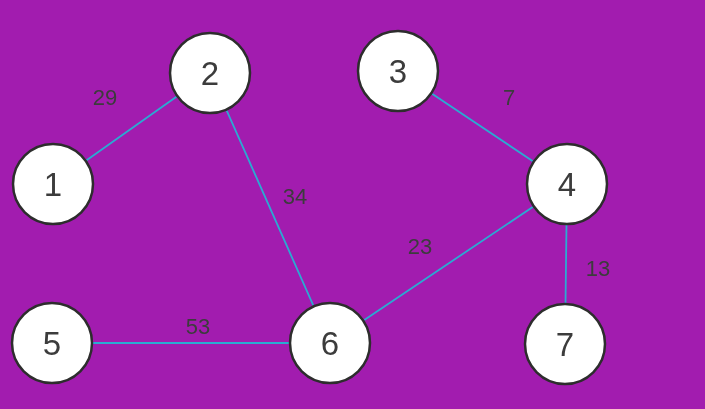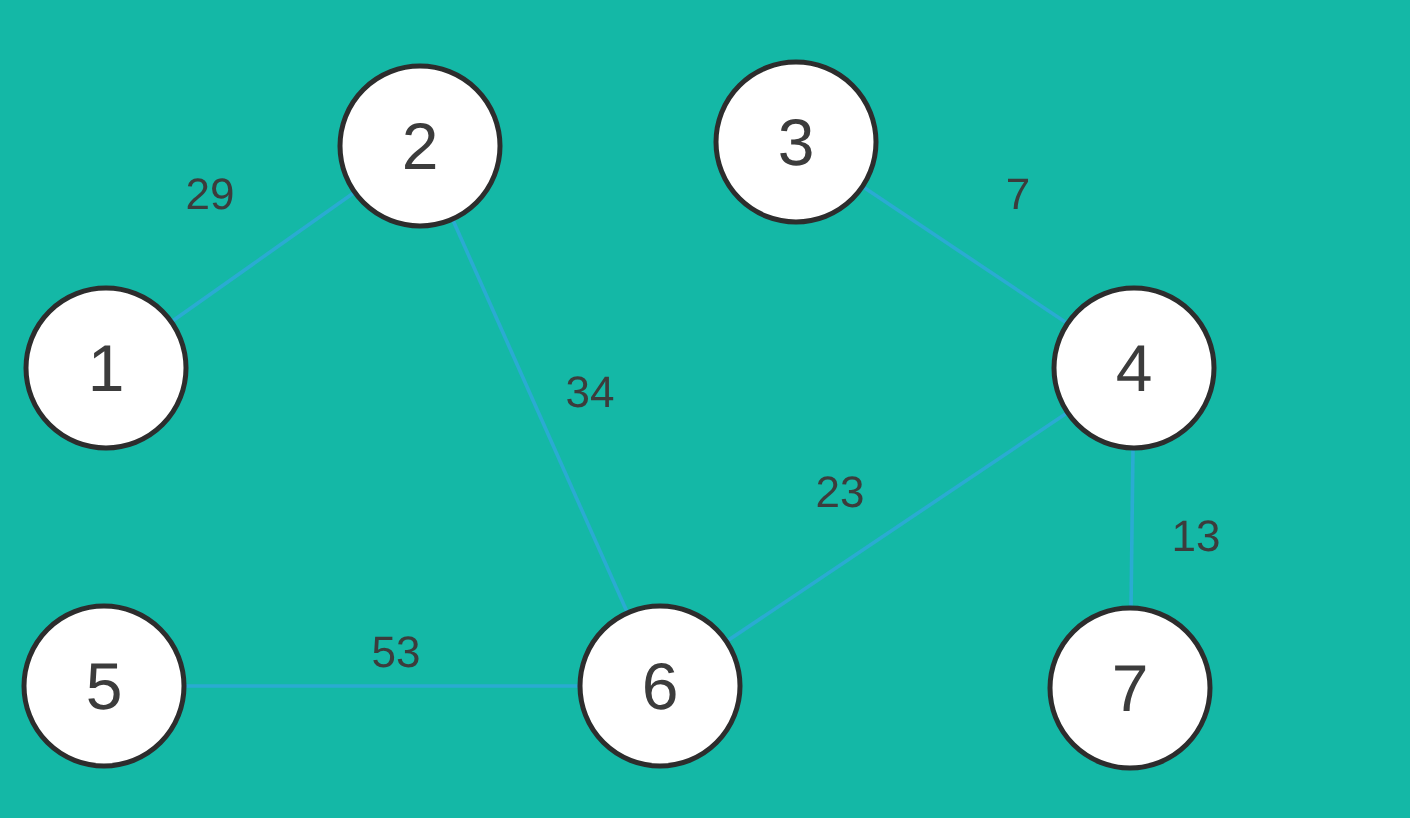--- a/index.html
+++ b/index.html
@@ -7,21 +7,21 @@
     padding: 0;
     background: #ffffff;
     width: 705px;
     height: 409px;
     overflow: hidden;
   }
   .figure {
     position: relative;
     width: 705px;
     height: 409px;
-    background: #14b8a6;
+    background: #a21caf;
   }
   svg {
     display: block;
   }
   .node-label {
     font-family: "Liberation Sans", sans-serif;
     font-size: 33px;
     text-anchor: middle;
   }
   .edge-label {

